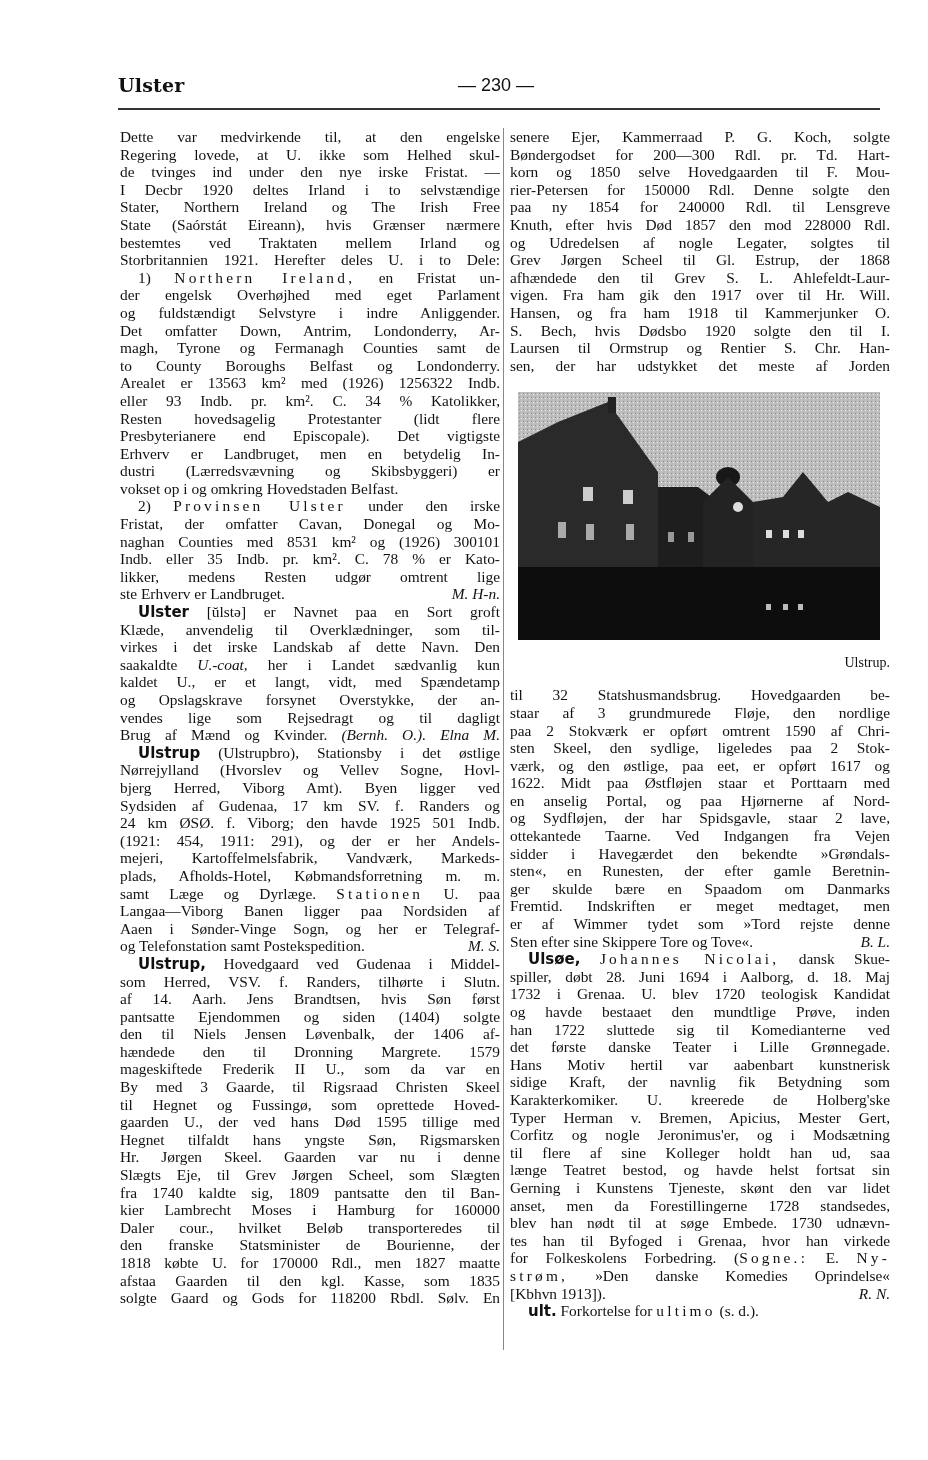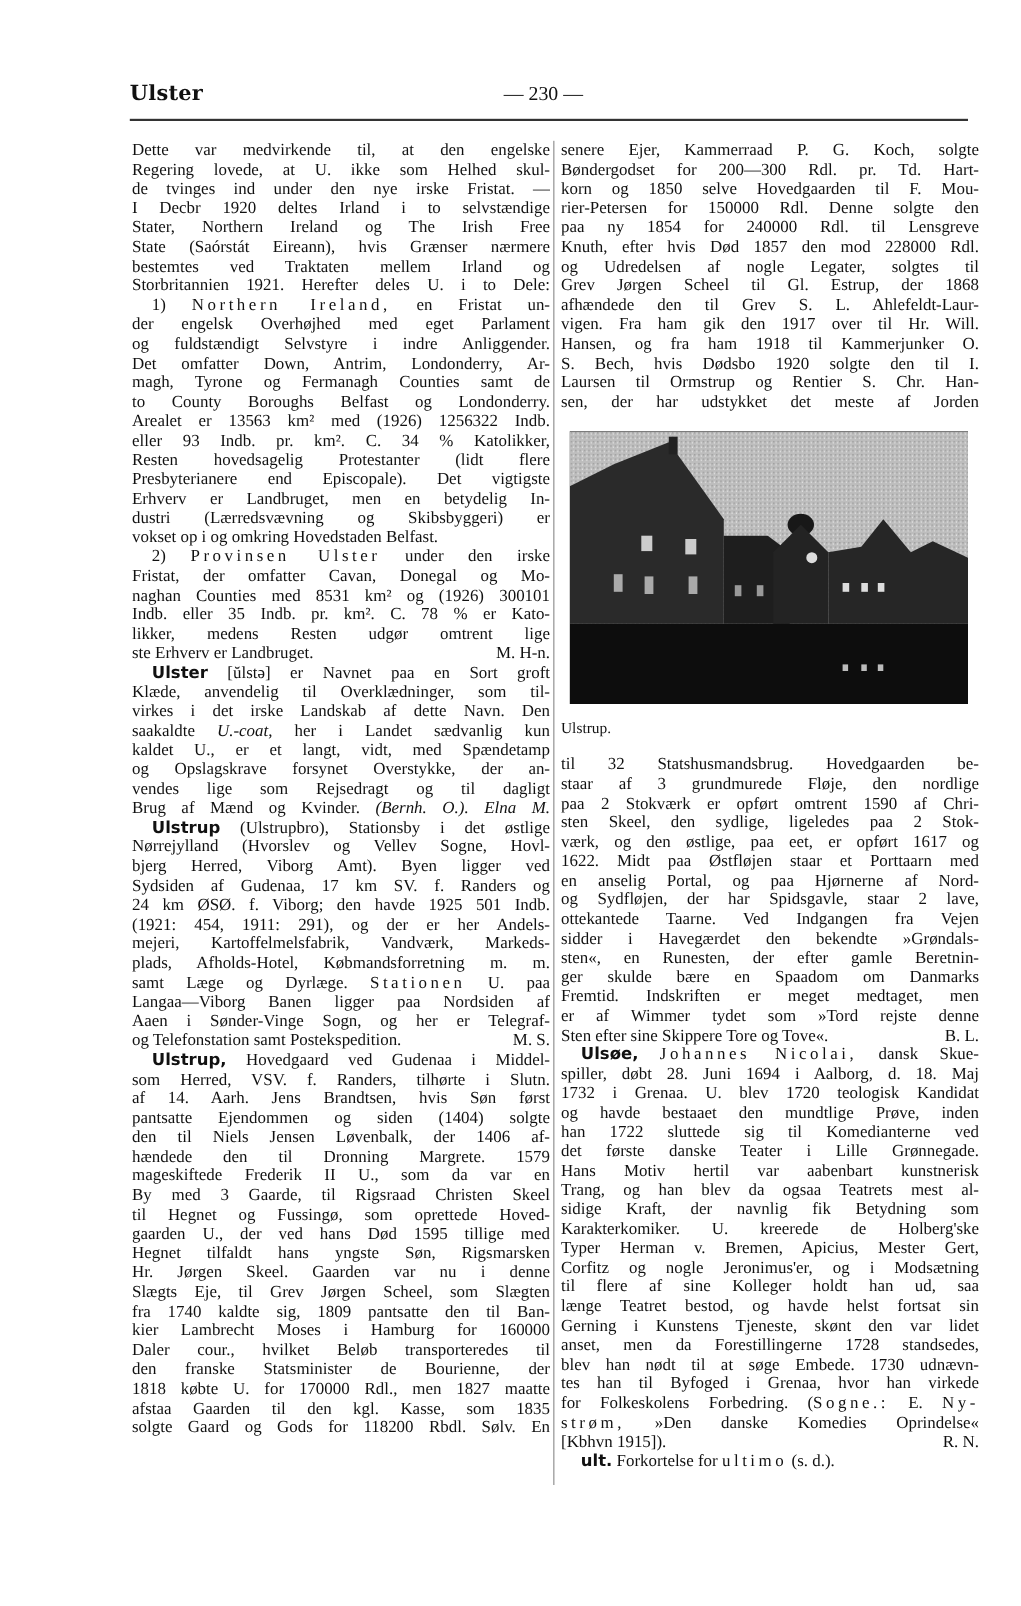--- a/index.html
+++ b/index.html
@@ -1,35 +1,35 @@
 <!DOCTYPE html>
 <html><head>
 <meta charset="utf-8">
 <style>
   html, body { margin: 0; padding: 0; background: #ffffff; }
   body { width: 928px; height: 1460px; position: relative; overflow: hidden;
          font-family: "DejaVu Serif", "Liberation Serif", serif; color: #111; }
   .header { position: absolute; left: 118px; top: 74px; width: 762px; height: 30px; }
   .header .hw { position: absolute; left: 0; top: 0; font-family: "DejaVu Serif", serif; font-weight: bold; font-size: 19px; letter-spacing: 0.2px; }
-  .header .pn { position: absolute; left: 340px; top: 1px; font-size: 18px; font-family: Liberation Serif, serif; }
+  .header .pn { position: absolute; left: 340px; top: 1px; font-size: 18px; font-family: Liberation Sans, sans-serif; }
   .rule { position: absolute; left: 118px; top: 108px; width: 762px; height: 2px; background: #333; }
   .col { position: absolute; top: 128px; width: 380px; font-family: "Liberation Serif", serif; font-size: 15.4px; line-height: 17.6px; }
   .col.left { left: 120px; }
   .col.right { left: 510px; }
   .vline { position: absolute; left: 503px; top: 128px; width: 1px; height: 1222px; background: #888; }
   .ln { display: block; white-space: nowrap; text-align: justify; text-align-last: justify; height: 17.6px; overflow: hidden; }
   .ln.last { text-align-last: left; }
   .ln.ind { padding-left: 18px; }
   .sp { letter-spacing: 3.2px; }
   .b { font-family: "DejaVu Sans", "Liberation Sans", sans-serif; font-weight: bold; font-size: 15px; }
   .i { font-style: italic; }
   .figure { position: relative; width: 362px; height: 248px; margin: 18px 0 0 8px; background: #1a1a1a; overflow: hidden; }
   .figure svg { display: block; }
-  .caption { text-align: left; font-size: 14px; margin: 14px 0 12px 0; height: 20px; }
-  .sig { float: right; }
+  .caption { text-align: right; font-size: 14px; margin: 14px 0 12px 0; height: 20px; }
+  .sig { float: right; font-style: italic; }
 </style>
 </head>
 <body>
 
 <div class="header">
   <span class="hw">Ulster</span>
   <span class="pn">— 230 —</span>
 </div>
 <div class="rule"></div>
 <div class="vline"></div>
@@ -171,29 +171,28 @@
       <span class="ln"><span>Fremtid. Indskriften er meget medtaget, men</span></span>
       <span class="ln"><span>er af Wimmer tydet som »Tord rejste denne</span></span>
       <span class="ln last"><span>Sten efter sine Skippere Tore og Tove«.</span><span class="sig">B. L.</span></span>
       <span class="ln ind"><span class="b">Ulsøe,</span><span> </span><span class="sp">Johannes Nicolai,</span><span> dansk Skue-</span></span>
       <span class="ln"><span>spiller, døbt 28. Juni 1694 i Aalborg, d. 18. Maj</span></span>
       <span class="ln"><span>1732 i Grenaa. U. blev 1720 teologisk Kandidat</span></span>
       <span class="ln"><span>og havde bestaaet den mundtlige Prøve, inden</span></span>
       <span class="ln"><span>han 1722 sluttede sig til Komedianterne ved</span></span>
       <span class="ln"><span>det første danske Teater i Lille Grønnegade.</span></span>
       <span class="ln"><span>Hans Motiv hertil var aabenbart kunstnerisk</span></span>
-      <span class="ln"><span>Trang, og han blev da ogsaa Teatrets mest al-</span></span>
       <span class="ln"><span>sidige Kraft, der navnlig fik Betydning som</span></span>
       <span class="ln"><span>Karakterkomiker. U. kreerede de Holberg'ske</span></span>
       <span class="ln"><span>Typer Herman v. Bremen, Apicius, Mester Gert,</span></span>
       <span class="ln"><span>Corfitz og nogle Jeronimus'er, og i Modsætning</span></span>
       <span class="ln"><span>til flere af sine Kolleger holdt han ud, saa</span></span>
       <span class="ln"><span>længe Teatret bestod, og havde helst fortsat sin</span></span>
       <span class="ln"><span>Gerning i Kunstens Tjeneste, skønt den var lidet</span></span>
       <span class="ln"><span>anset, men da Forestillingerne 1728 standsedes,</span></span>
       <span class="ln"><span>blev han nødt til at søge Embede. 1730 udnævn-</span></span>
       <span class="ln"><span>tes han til Byfoged i Grenaa, hvor han virkede</span></span>
       <span class="ln"><span>for Folkeskolens Forbedring. (</span><span class="sp">Sogne.:</span><span> E. </span><span class="sp">Ny-</span></span>
       <span class="ln"><span class="sp">strøm,</span><span> »Den danske Komedies Oprindelse«</span></span>
-      <span class="ln last"><span>[Kbhvn 1915]).</span><span class="sig">R. N.</span></span>
+      <span class="ln last"><span>[Kbhvn 1913]).</span><span class="sig">R. N.</span></span>
       <span class="ln ind last"><span class="b">ult.</span><span> Forkortelse for </span><span class="sp">ultimo</span><span> (s. d.).</span></span>
     </div>
 </div>
 
 </body></html>

